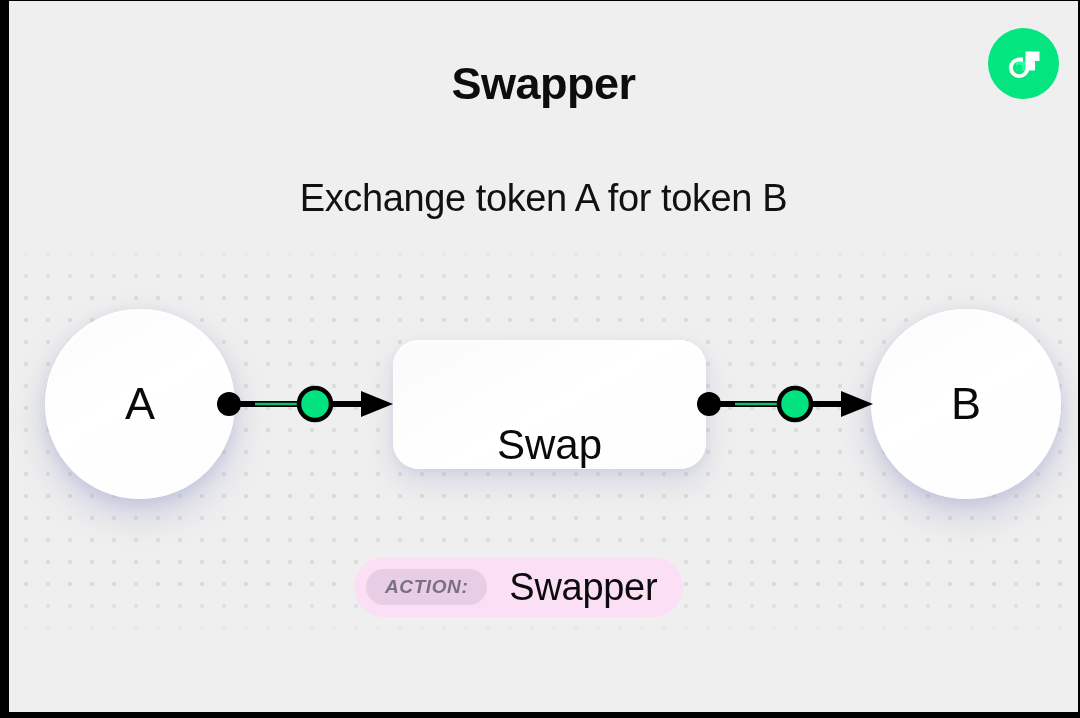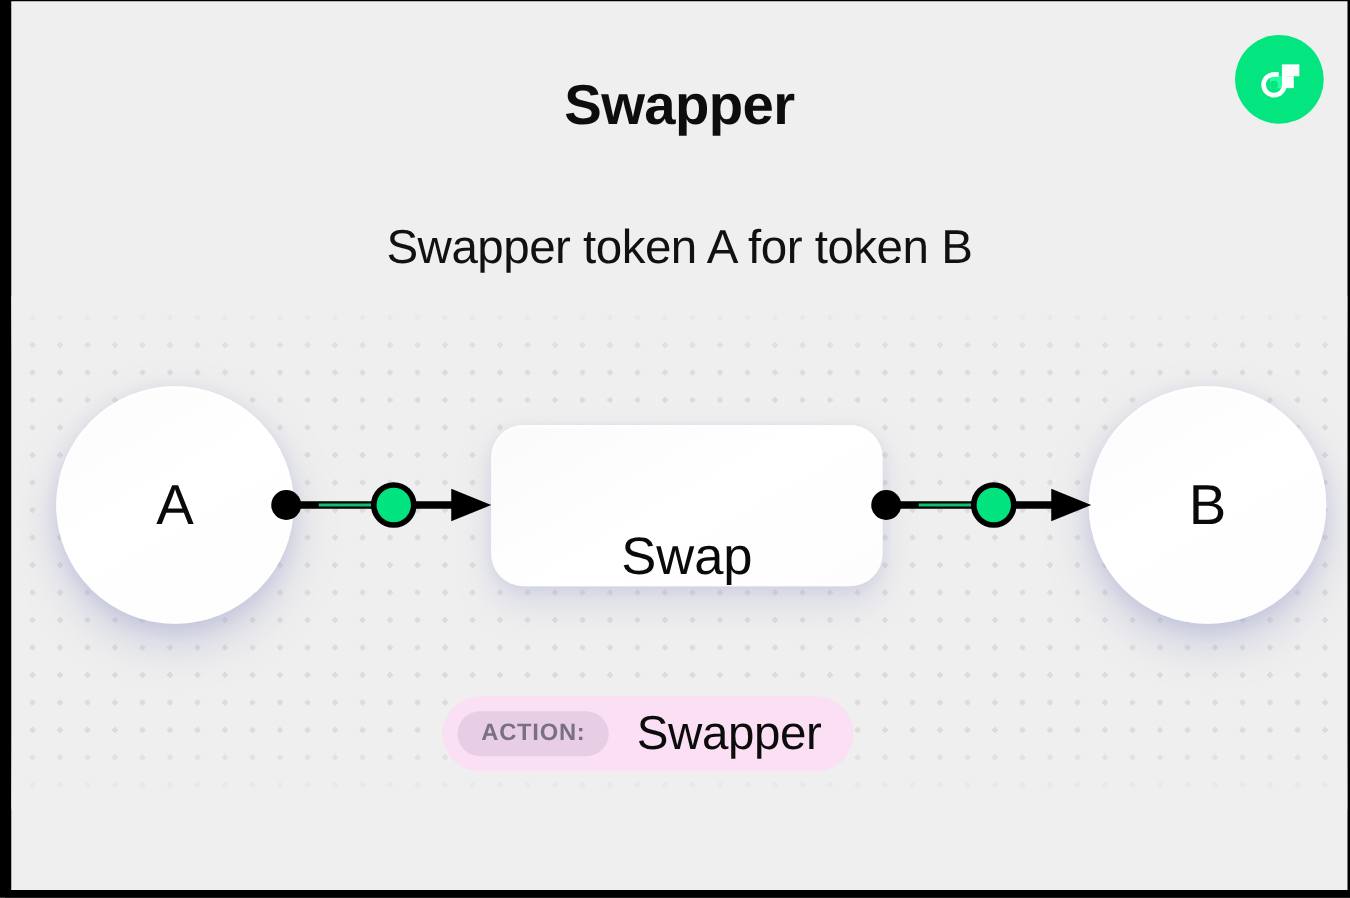--- a/index.html
+++ b/index.html
@@ -166,40 +166,41 @@
     gap: 22px;
   }
   #action-chip {
     background: #e8cee5;
     border-radius: 20px;
     padding: 7px 19px;
     font-size: 19px;
     font-weight: bold;
     letter-spacing: 0.6px;
     color: #797083;
+    font-style: italic;
   }
   #action-value {
     font-size: 38px;
     font-weight: 400;
     color: #0c0c0c;
     letter-spacing: -0.3px;
   }
 </style>
 </head>
 <body>
 
 <div id="frame">
 
   <div id="canvas">
 
     <div id="dot-grid"></div>
     <div id="dot-fade"></div>
 
     <div id="title">Swapper</div>
-    <div id="subtitle">Swapper token A for token B</div>
+    <div id="subtitle">Exchange token A for token B</div>
 
     <div id="brand-badge">
       <svg width="42" height="42" viewBox="0 0 42 42" aria-hidden="true">
         <rect x="22.5" y="8.5" width="14" height="9.5" fill="#ffffff"></rect>
         <rect x="22.5" y="18" width="9.5" height="9.5" fill="#ffffff"></rect>
         <rect x="13" y="18" width="9.5" height="9.5" fill="#26ffa0"></rect>
         <path d="M22.5 18 L22.5 27.5 L13 27.5 L13 18 Z" fill="#26ffa0"></path>
         <path d="M16.2 14.6 A10.2 10.2 0 1 0 26.4 24.8 L26.4 18 L22.6 18 L22.6 24.8
                  A6.4 6.4 0 1 1 16.2 18.4 L20 18.4 L20 14.6 Z" fill="#ffffff"></path>
         <circle cx="16.2" cy="24.8" r="3.2" fill="#03e57e"></circle>

